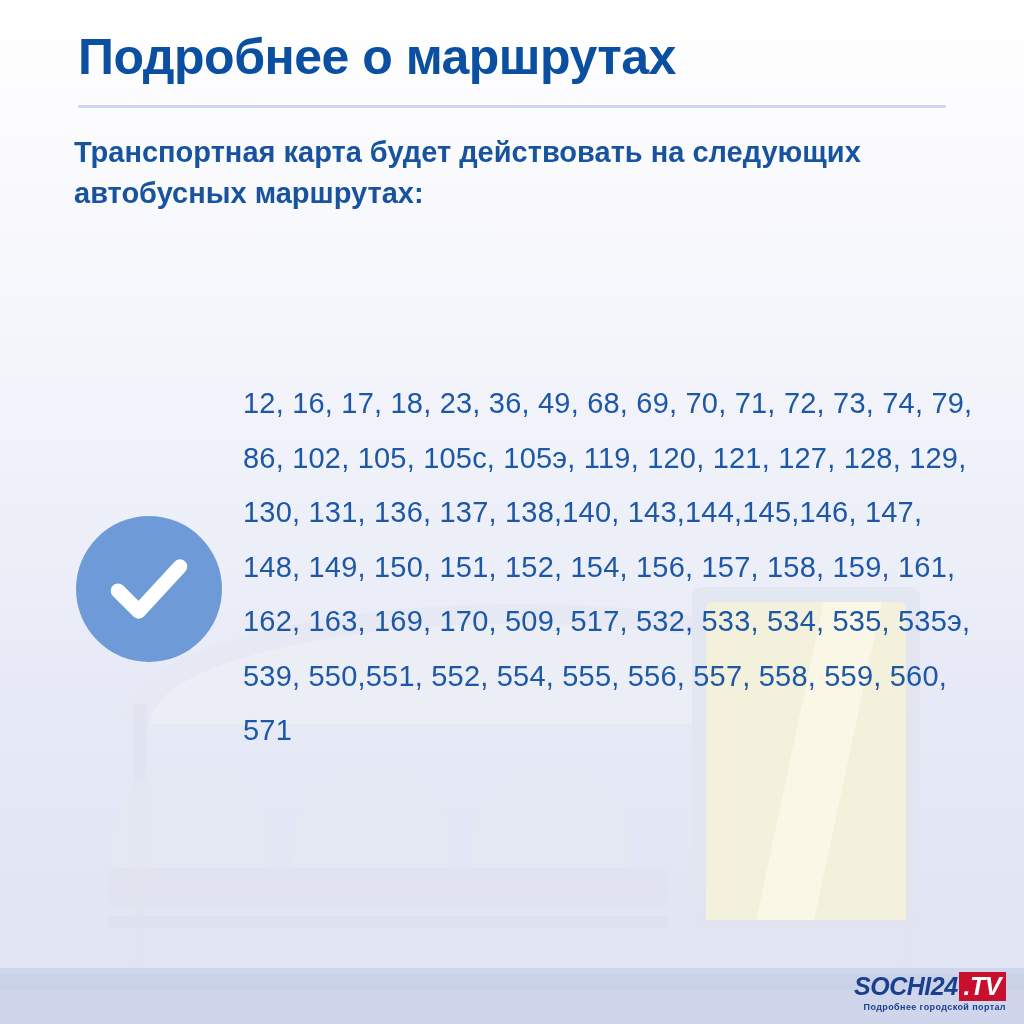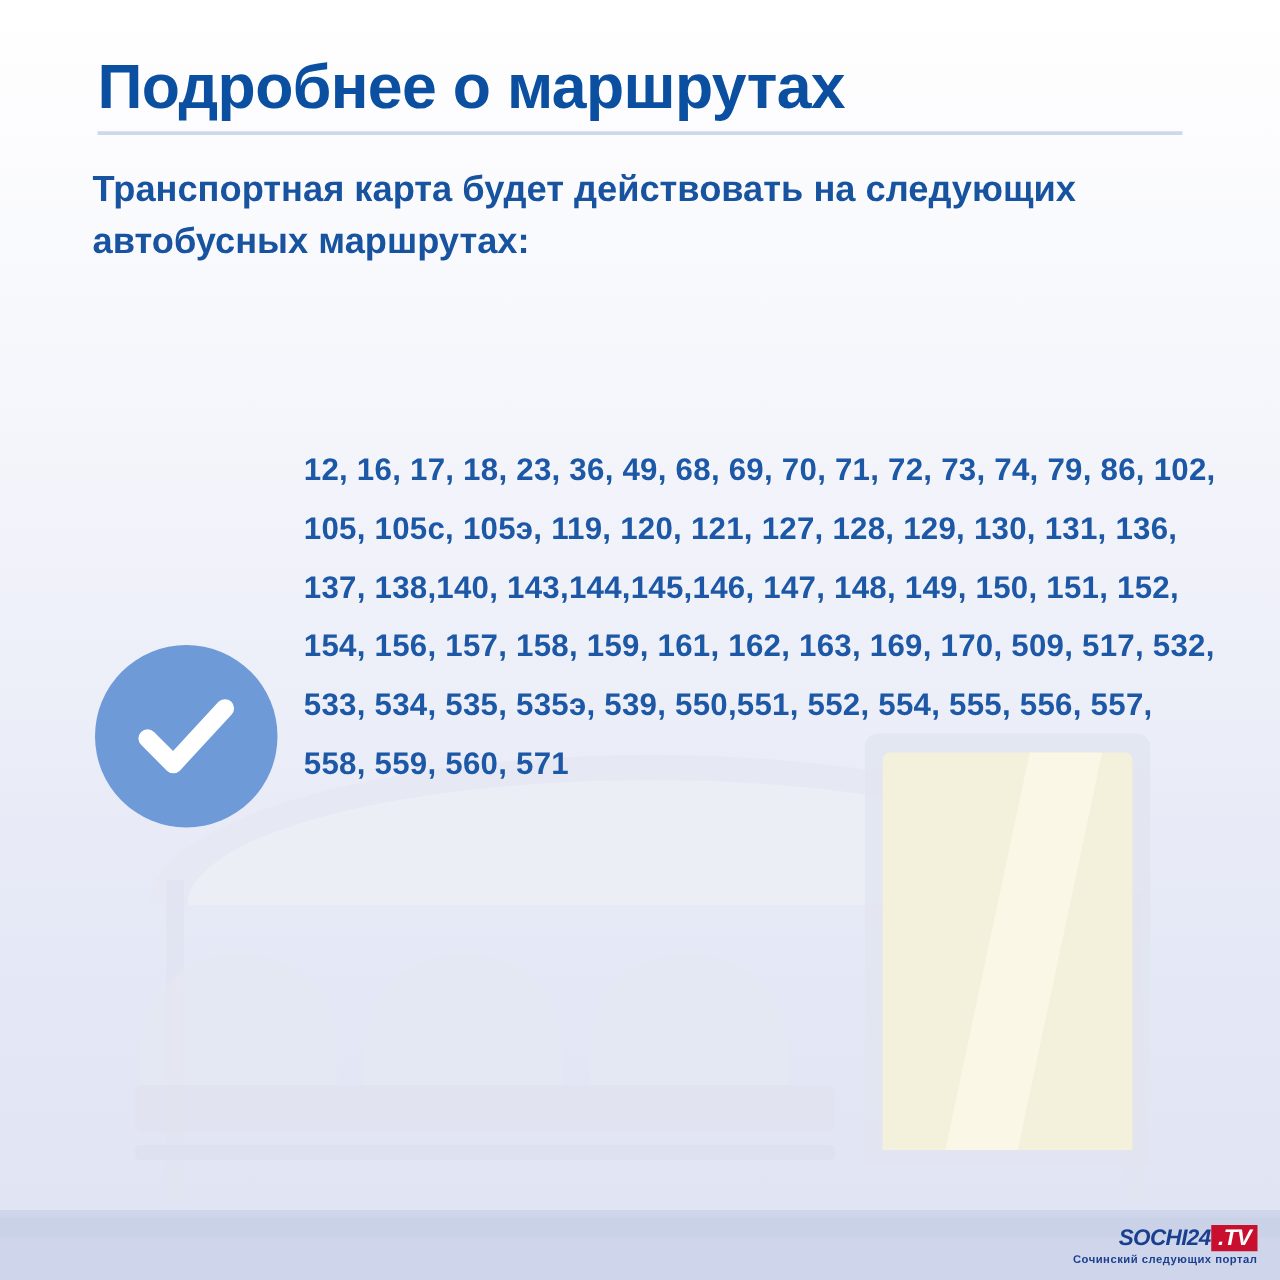--- a/index.html
+++ b/index.html
@@ -167,21 +167,21 @@
   }
 
   
   .content {
     position: relative;
     z-index: 3;
   }
   .title {
     position: absolute;
     left: 78px;
-    top: 40px;
+    top: 28px;
     font-size: 50px;
     font-weight: bold;
     color: #0b4fa0;
     letter-spacing: -0.5px;
     white-space: nowrap;
   }
   .rule {
     position: absolute;
     left: 78px;
     top: 105px;
@@ -195,40 +195,40 @@
     top: 132px;
     width: 880px;
     font-size: 29px;
     font-weight: bold;
     line-height: 1.42;
     color: #18539f;
   }
   .routes {
     position: absolute;
     left: 243px;
-    top: 353px;
+    top: 376px;
     width: 730px;
-    font-size: 25px;
-    font-weight: bold;
+    font-size: 29px;
+    font-weight: normal;
     line-height: 1.88;
     color: #1d58a6;
     letter-spacing: 0.2px;
   }
 
   
   .logo {
     position: absolute;
     right: 18px;
     bottom: 12px;
     text-align: right;
     z-index: 4;
   }
   .logo-main {
     display: inline-block;
-    font-size: 18px;
+    font-size: 25px;
     font-weight: bold;
     font-style: italic;
     color: #1b3f8f;
     letter-spacing: -0.5px;
   }
   .logo-main .tv-box {
     display: inline-block;
     background: #c8102e;
     color: #ffffff;
     font-style: italic;
@@ -276,16 +276,16 @@
 
   <div class="content">
     <div class="title">Подробнее о маршрутах</div>
     <div class="rule"></div>
     <div class="subtitle">Транспортная карта будет действовать на следующих автобусных маршрутах:</div>
     <div class="routes">12, 16, 17, 18, 23, 36, 49, 68, 69, 70, 71, 72, 73, 74, 79, 86, 102, 105, 105с, 105э, 119, 120, 121, 127, 128, 129, 130, 131, 136, 137, 138,140, 143,144,145,146, 147, 148, 149, 150, 151, 152, 154, 156, 157, 158, 159, 161, 162, 163, 169, 170, 509, 517, 532, 533, 534, 535, 535э, 539, 550,551, 552, 554, 555, 556, 557, 558, 559, 560, 571</div>
   </div>
 
   <div class="logo">
     <div class="logo-main"><span>SOCHI24</span><span class="tv-box">.TV</span></div>
-    <span class="logo-sub">Сочинский следующих  портал</span>
+    <span class="logo-sub">Подробнее городской  портал</span>
   </div>
 
 </div>
 
 </body></html>

